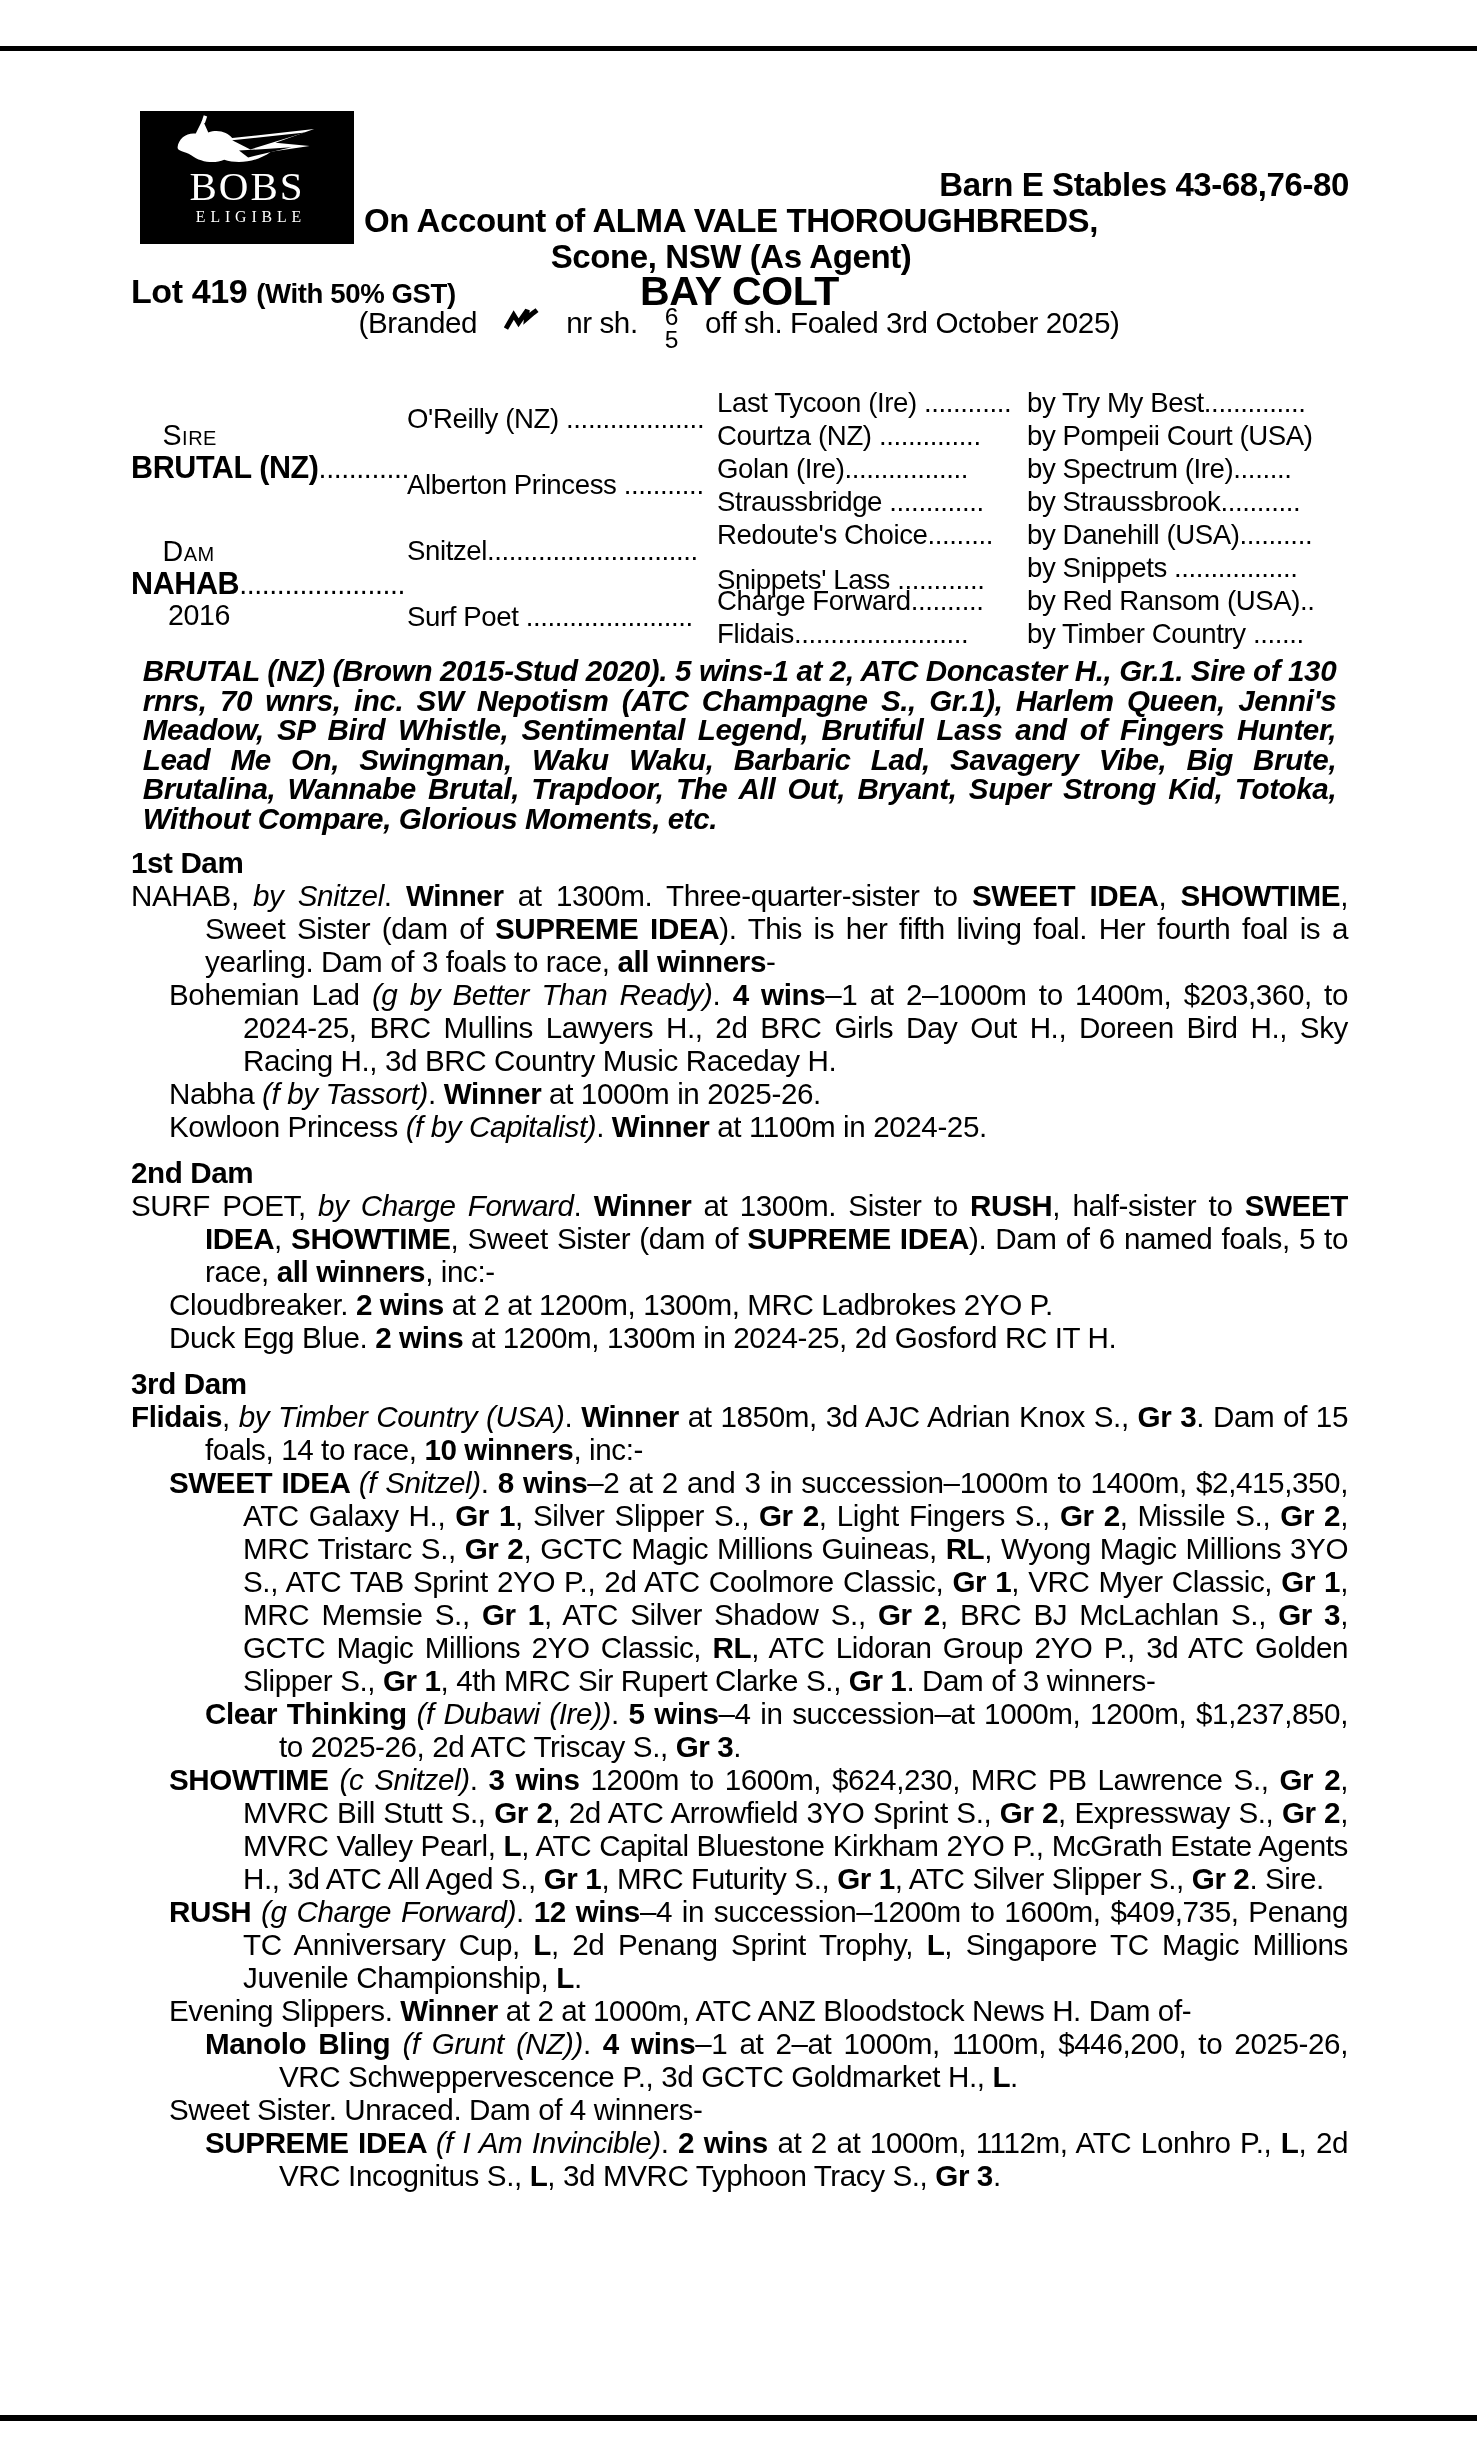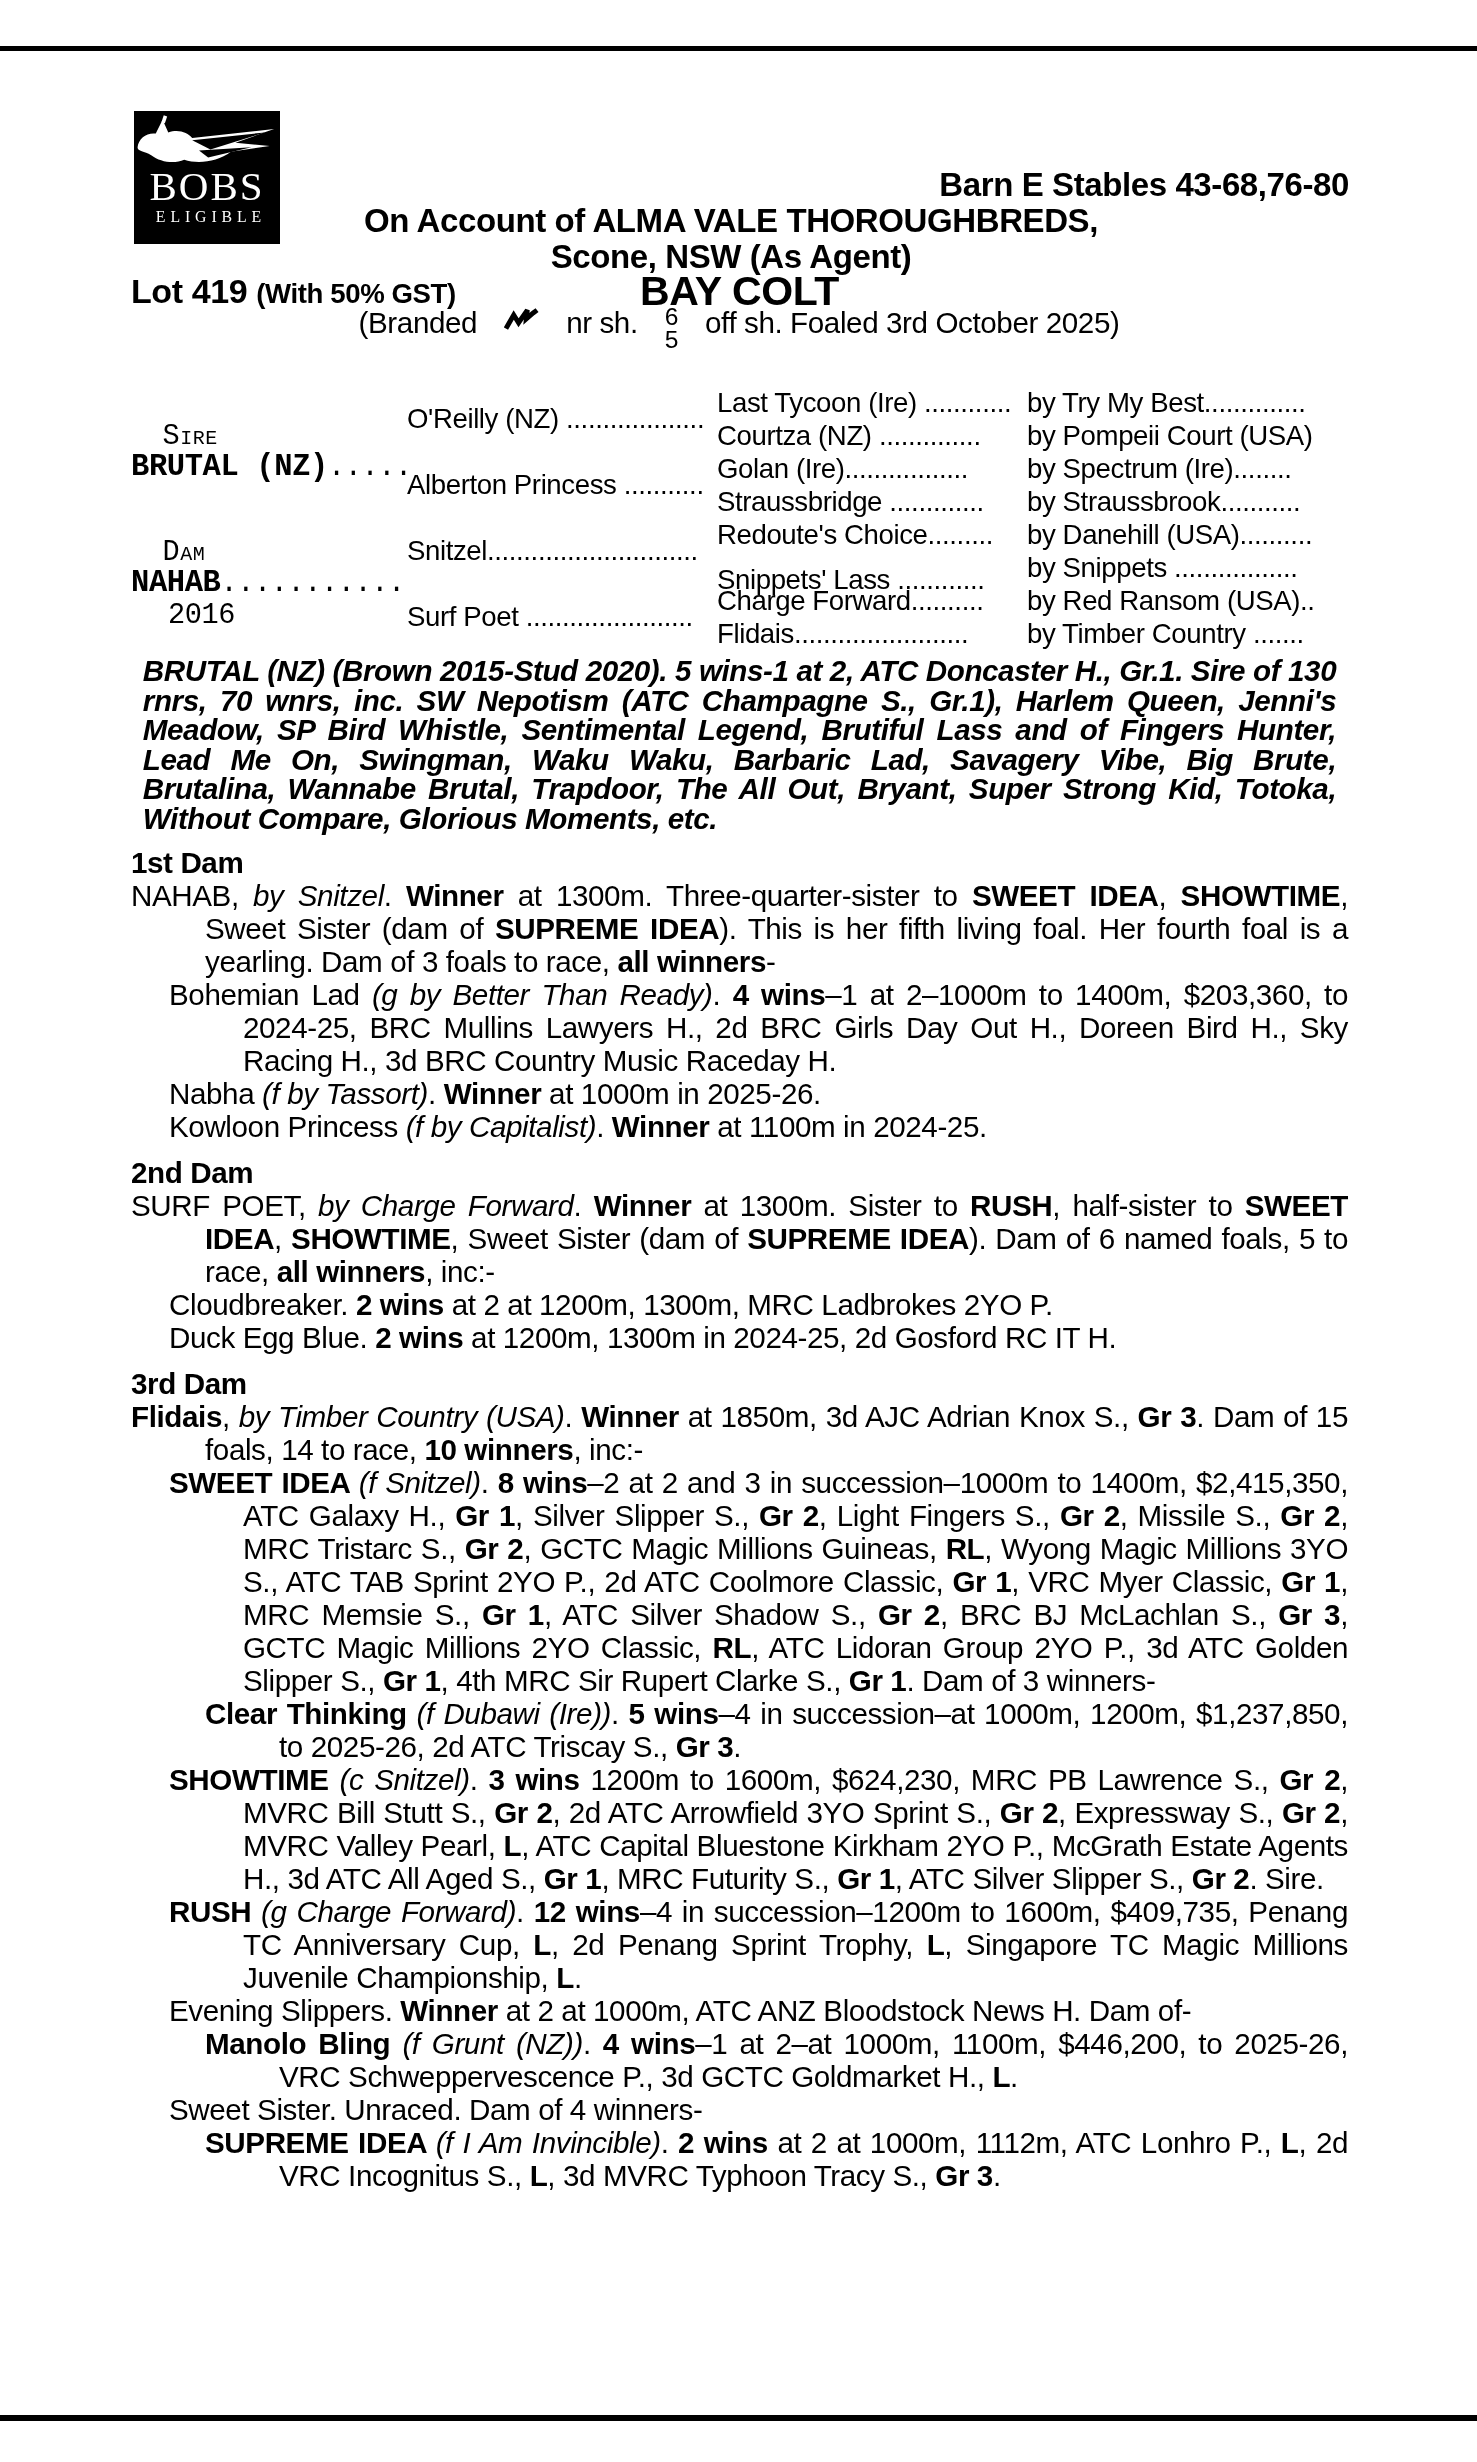--- a/index.html
+++ b/index.html
@@ -10,21 +10,21 @@
     font-family:"Liberation Sans", sans-serif;
     letter-spacing:-0.4px;
     overflow:hidden;
   }
   .rule{position:absolute;left:0;width:1478px;background:#000;}
   .rule-top{top:46px;height:4.9px;}
   .rule-bottom{top:2415px;height:5.9px;}
 
   
   .logo{
-    position:absolute;left:134px;top:111px;width:146px;height:133px;
+    position:absolute;left:140px;top:111px;width:214px;height:133px;
     background:#000;display:flex;flex-direction:column;align-items:center;
     justify-content:flex-start;padding-top:3.9px;box-sizing:border-box;
   }
   .logo svg{display:block;}
   .logo-bobs{
     font-family:"Liberation Serif", serif;color:#fff;
     font-size:41px;line-height:41px;letter-spacing:2px;margin-top:-2px;
   }
   .logo-eligible{
     font-family:"Liberation Serif", serif;color:#fff;
@@ -50,21 +50,21 @@
   }
   .brand-frac{display:inline-flex;flex-direction:column;align-items:center;font-size:24.6px;line-height:22.7px;}
 
   
   .ped-grid{
     position:absolute;left:131px;top:386px;width:1217px;
     display:grid;grid-template-columns:276px 310px 310px 320px;
     grid-auto-rows:33px;
   }
   .ped-grid > div{white-space:nowrap;overflow:hidden;font-size:27.6px;}
-  .ped-label{display:flex;flex-direction:column;justify-content:center;align-self:stretch;font-family:Liberation Mono, monospace;}
+  .ped-label{display:flex;flex-direction:column;justify-content:center;align-self:stretch;}
   .ped-role{font-variant:small-caps;letter-spacing:0.5px;padding-left:31.5px;font-size:28.6px;line-height:31.5px;}
   .ped-name{font-size:28.6px;line-height:31.5px;}
   .ped-name .nm{font-weight:bold;font-size:30.5px;}
   .ped-year{padding-left:37px;font-size:28.6px;line-height:31.5px;}
   .ped-gp,.ped-gg,.ped-by{align-self:center;}
 
   
   .doc-body{position:absolute;left:131px;top:656px;width:1217px;}
   .sire-summary{
     font-weight:bold;font-style:italic;font-size:29.6px;line-height:29.6px;

